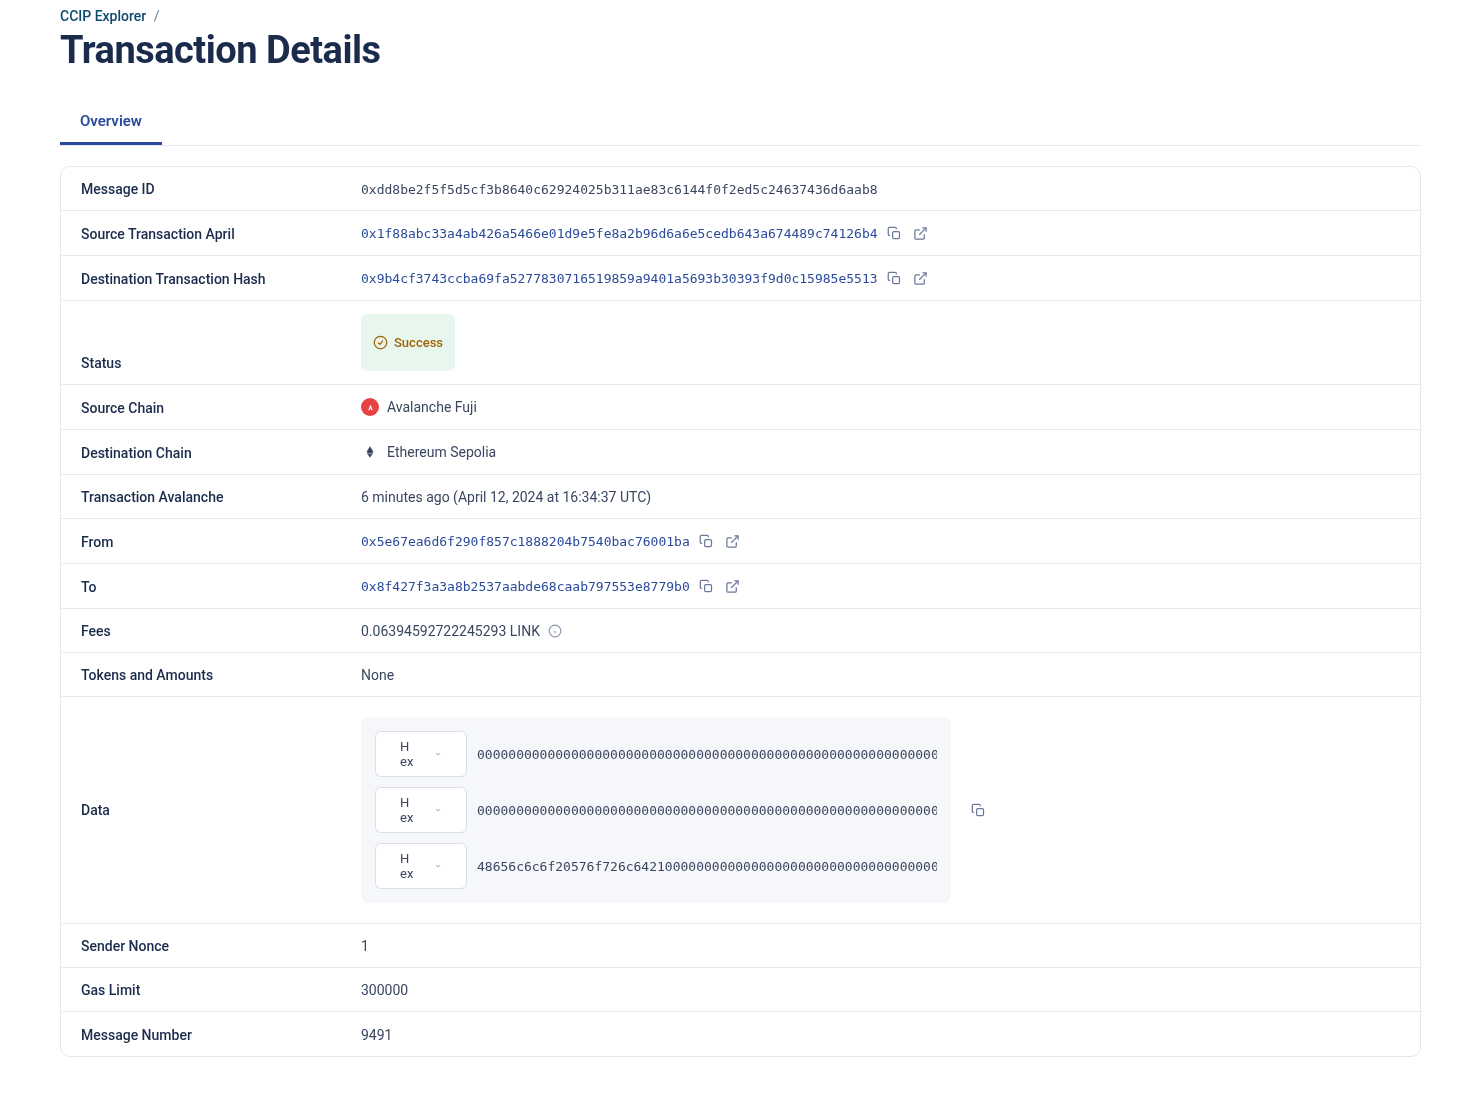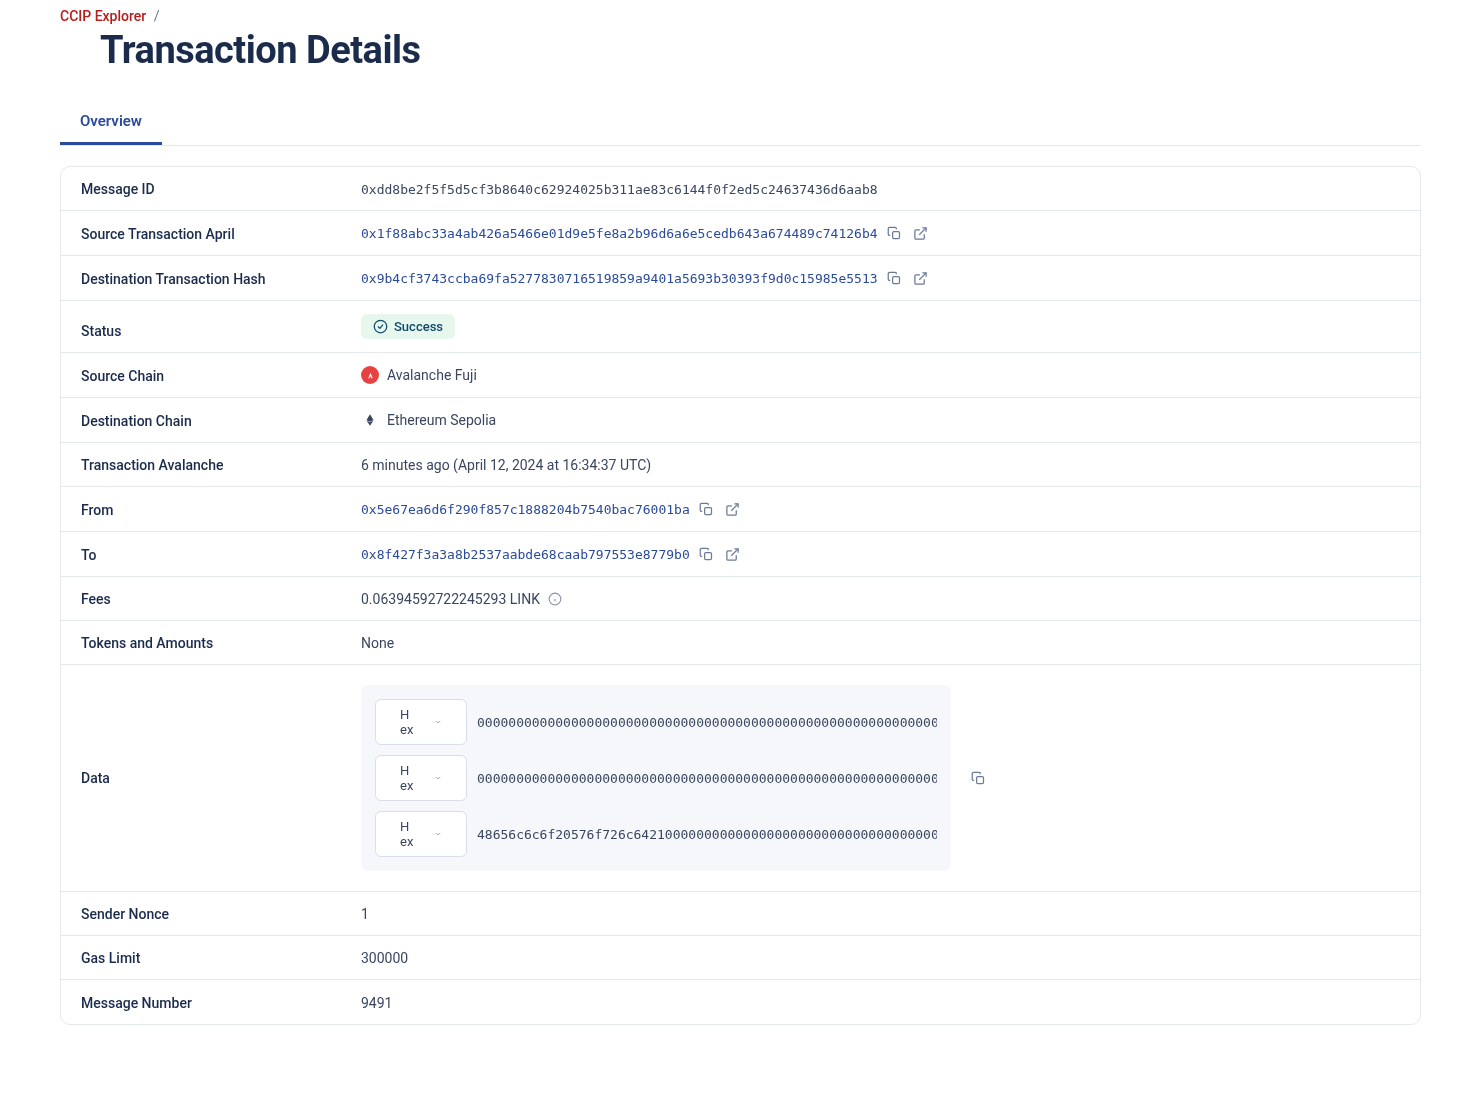--- a/index.html
+++ b/index.html
@@ -13,35 +13,34 @@
   color: #1a2b4c;
   padding: 0 60px 40px 60px;
 }
 .breadcrumb {
   font-size: 14px;
   color: #2a4a9b;
   padding-top: 8px;
   margin-bottom: 4px;
 }
 .breadcrumb a {
-  color: #b91c1c;
+  color: #0c4a6e;
   text-decoration: none;
   font-weight: 500;
 }
 .breadcrumb .sep {
   color: #6b7a99;
   margin-left: 4px;
 }
 h1.page-title {
   font-size: 38px;
   font-weight: 700;
   color: #1a2b4c;
   margin-bottom: 28px;
   letter-spacing: -0.5px;
-  margin-left: 40px;
 }
 .tabs {
   border-bottom: 1px solid #e4e8ef;
   margin-bottom: 20px;
 }
 .tab {
   display: inline-block;
   padding: 12px 20px;
   font-size: 15px;
   font-weight: 600;
@@ -106,22 +105,22 @@
 }
 .icon-btn svg {
   width: 15px;
   height: 15px;
 }
 .badge-success {
   display: inline-flex;
   align-items: center;
   gap: 6px;
   background: #e8f7ed;
-  color: #0c4a6e;
-  padding: 5px 12px;
+  color: #a16207;
+  padding: 21px 12px;
   border-radius: 6px;
   font-size: 13px;
   font-weight: 500;
 }
 .badge-success svg {
   width: 15px;
   height: 15px;
 }
 .chain-icon {
   width: 18px;

